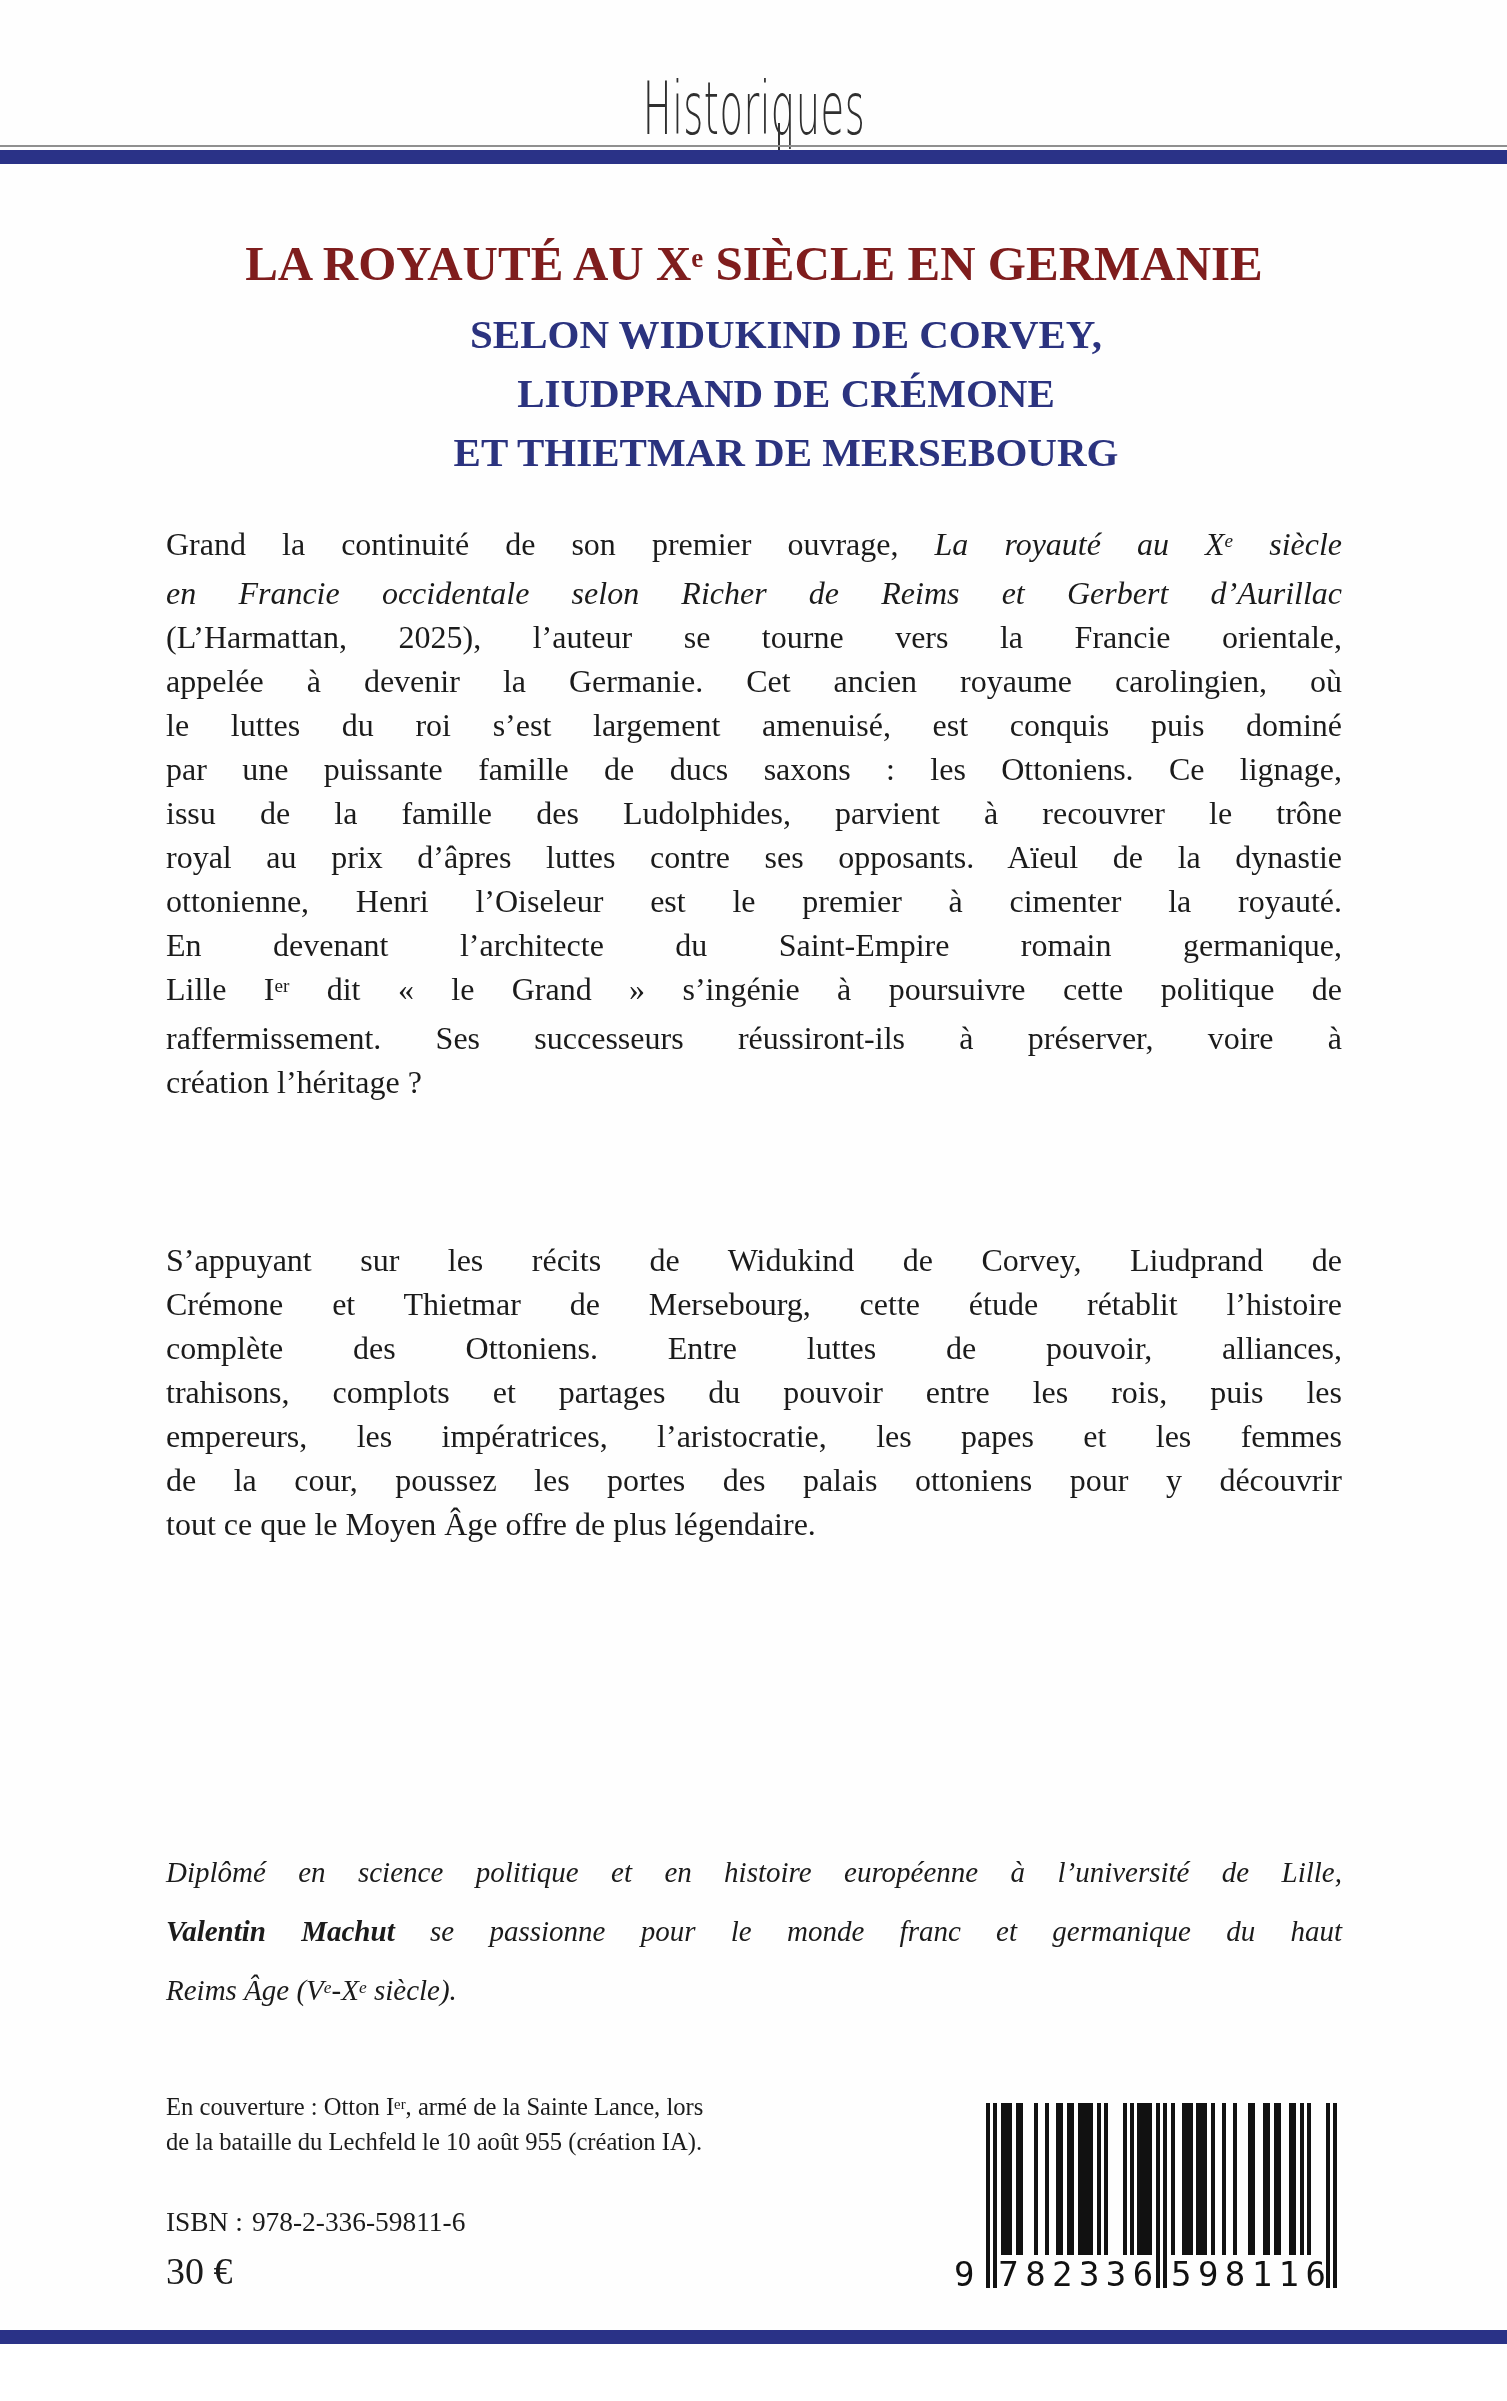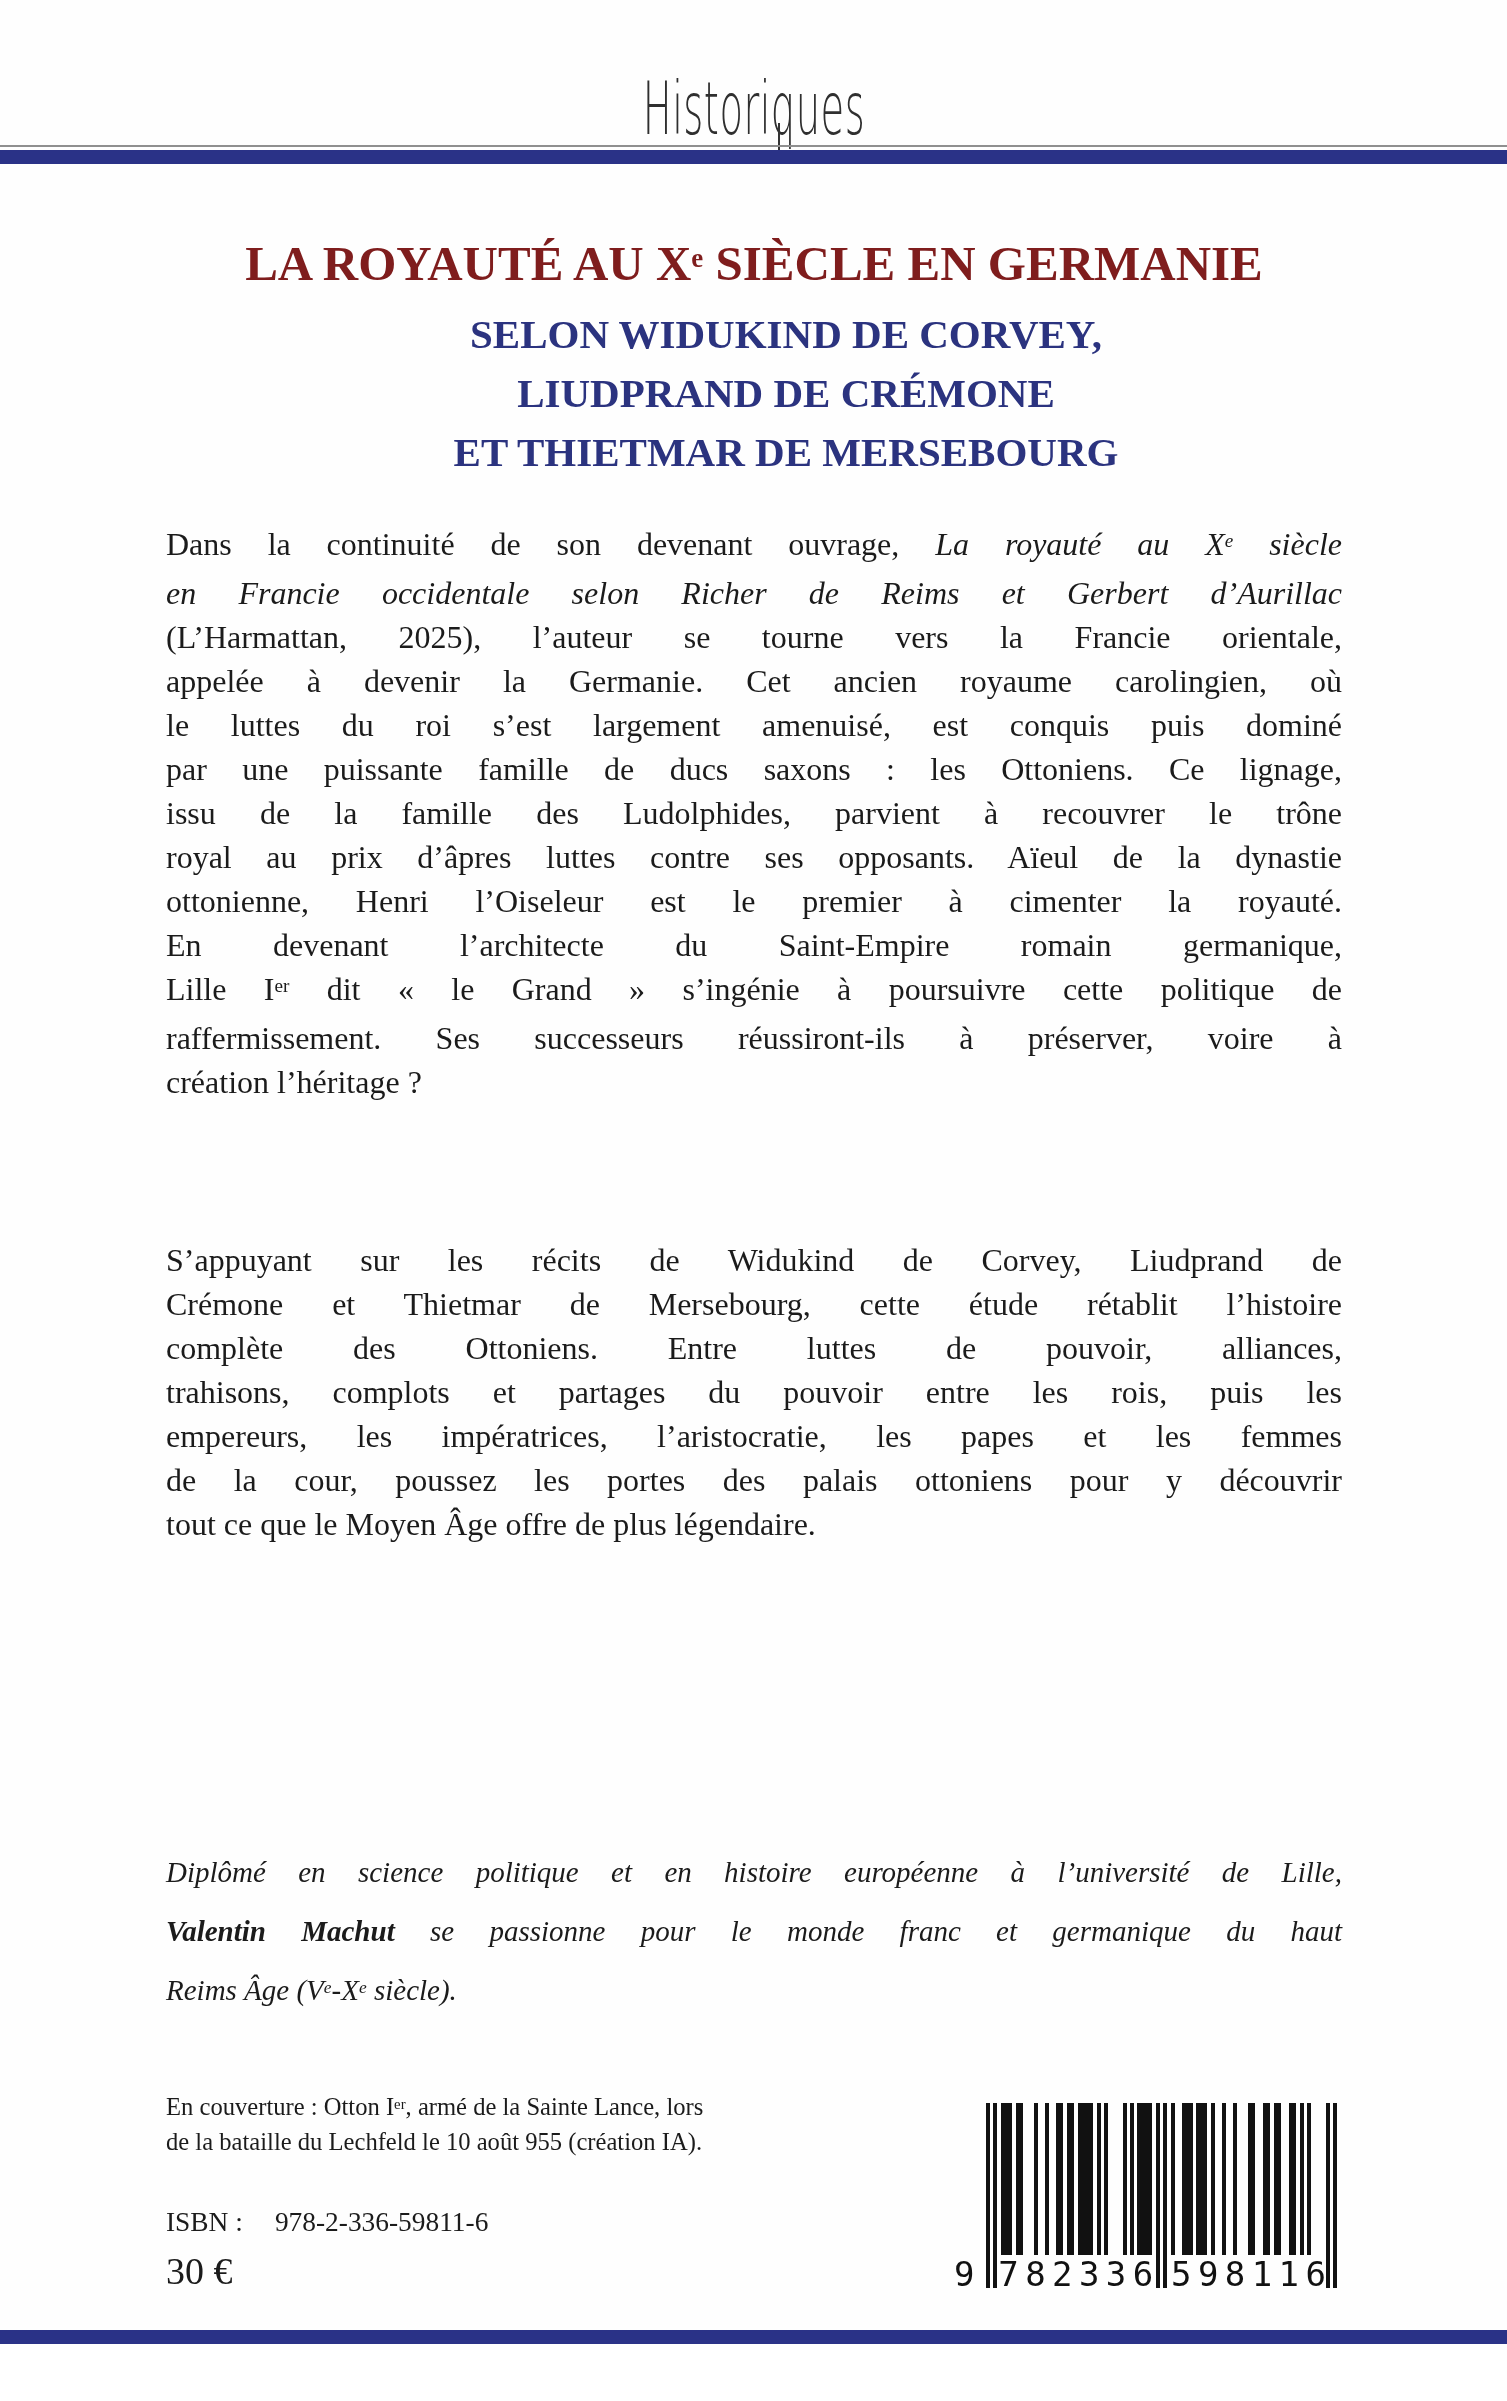--- a/index.html
+++ b/index.html
@@ -36,21 +36,21 @@
   .para2{top:1238px;}
   .bio{top:1843px;font-style:italic;font-size:29px;line-height:59px;}
   .covernote{position:absolute;left:166px;top:2091px;font-size:24.6px;line-height:32px;}
   .tline{text-align:left;}
   .tline.just{text-align:justify;text-align-last:justify;}
   .it{font-style:italic;}
   .bd{font-weight:bold;}
   .sup{font-size:60%;position:relative;top:-0.42em;}
   
   .isbn{position:absolute;left:166px;top:2207px;font-size:27.4px;}
-  .isbn .num{margin-left:32px;}
+  .isbn .num{margin-left:9px;}
   .price{position:absolute;left:166px;top:2249px;font-size:38px;}
   
   .barcode{position:absolute;left:986px;top:2103px;width:351px;height:189px;}
   .barcode .bar{position:absolute;top:0;background:#111;}
   .bc-digits{position:absolute;top:151px;font-family:"DejaVu Sans Mono", monospace;
     font-size:34px;color:#111;display:flex;justify-content:space-between;}
   .bc-first{left:-32px;width:23px;}
   .bc-left{left:12.3px;width:155px;}
   .bc-right{left:185px;width:155px;}
 </style>
@@ -66,21 +66,21 @@
 
   <div class="title"><span>LA ROYAUTÉ AU X</span><span class="sup">e</span><span> SIÈCLE EN GERMANIE</span></div>
 
   <div class="subtitle">
     <div>SELON WIDUKIND DE CORVEY,</div>
     <div>LIUDPRAND DE CRÉMONE</div>
     <div>ET THIETMAR DE MERSEBOURG</div>
   </div>
 
   <div class="bodyblock para1" id="para1">
-      <div class="tline just"><span>Dans la continuité de son devenant ouvrage, </span><span class="it">La royauté au X</span><span class="it sup">e</span><span class="it"> siècle</span></div>
+      <div class="tline just"><span>Grand la continuité de son premier ouvrage, </span><span class="it">La royauté au X</span><span class="it sup">e</span><span class="it"> siècle</span></div>
       <div class="tline just"><span class="it">en Francie occidentale selon Richer de Reims et Gerbert d’Aurillac</span></div>
       <div class="tline just"><span>(L’Harmattan, 2025), l’auteur se tourne vers la Francie orientale,</span></div>
       <div class="tline just"><span>appelée à devenir la Germanie. Cet ancien royaume carolingien, où</span></div>
       <div class="tline just"><span>le luttes du roi s’est largement amenuisé, est conquis puis dominé</span></div>
       <div class="tline just"><span>par une puissante famille de ducs saxons : les Ottoniens. Ce lignage,</span></div>
       <div class="tline just"><span>issu de la famille des Ludolphides, parvient à recouvrer le trône</span></div>
       <div class="tline just"><span>royal au prix d’âpres luttes contre ses opposants. Aïeul de la dynastie</span></div>
       <div class="tline just"><span>ottonienne, Henri l’Oiseleur est le premier à cimenter la royauté.</span></div>
       <div class="tline just"><span>En devenant l’architecte du Saint-Empire romain germanique,</span></div>
       <div class="tline just"><span>Lille I</span><span class="sup">er</span><span> dit « le Grand » s’ingénie à poursuivre cette politique de</span></div>

